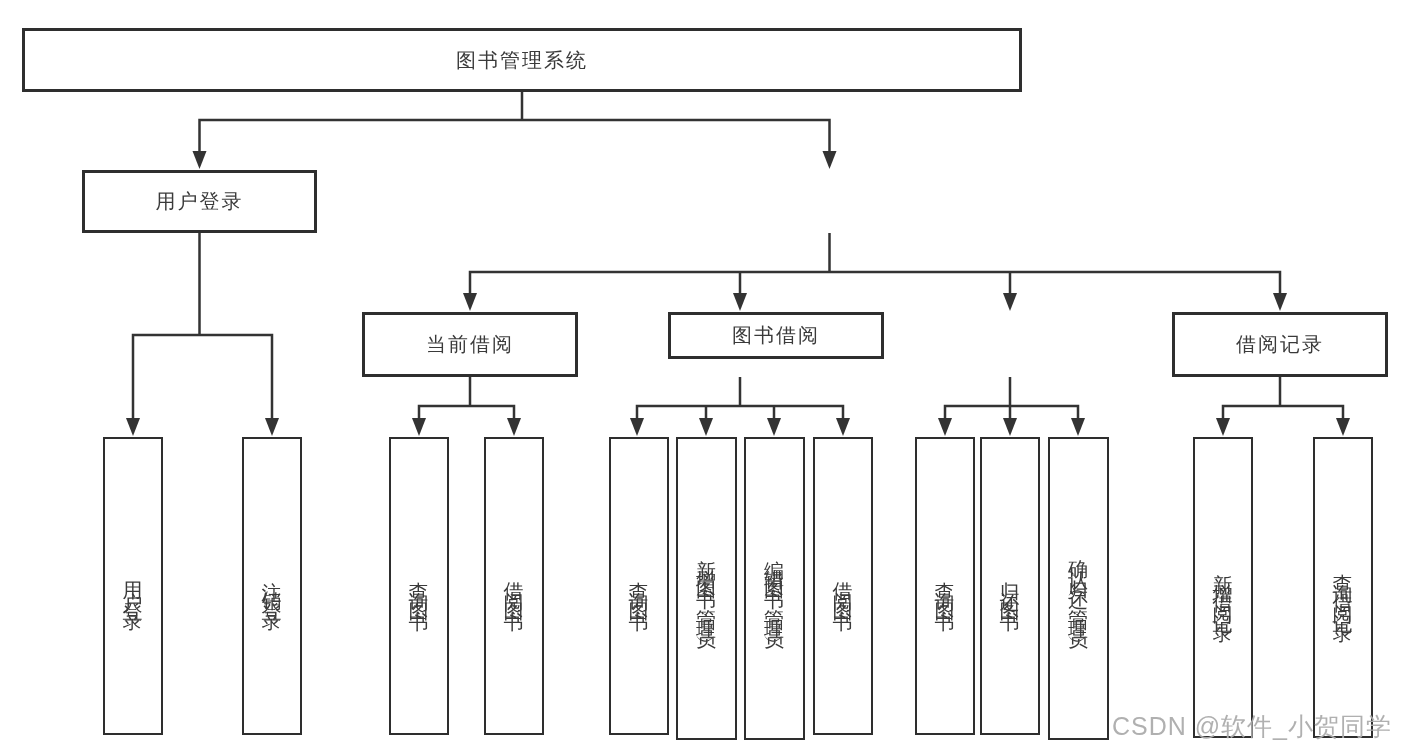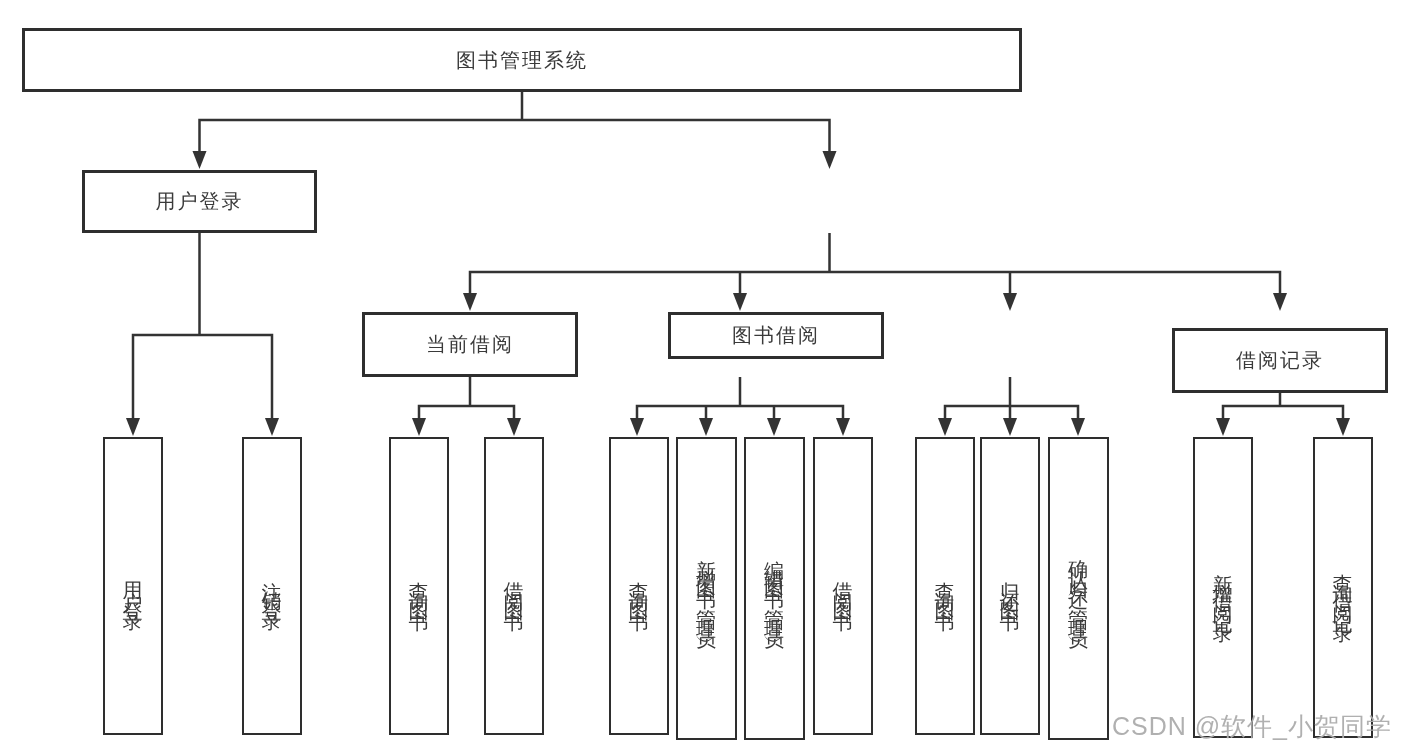--- a/index.html
+++ b/index.html
@@ -92,21 +92,21 @@
       <polygon points="1343,436 1336,418 1350,418"></polygon>
     </g>
   </svg>
 
   <div class="node" style="left:22px; top:28px; width:1000px; height:64px;">图书管理系统</div>
 
   <div class="node" style="left:82px; top:170px; width:235px; height:63px;">用户登录</div>
 
   <div class="node" style="left:362px; top:312px; width:216px; height:65px;">当前借阅</div>
   <div class="node" style="left:632px; top:312px; width:216px; height:47px;margin-left:36px;">图书借阅</div>
-  <div class="node" style="left:1172px; top:312px; width:216px; height:65px;margin-top:16px;">借阅记录</div>
+  <div class="node" style="left:1172px; top:312px; width:216px; height:65px;">借阅记录</div>
 
   <div class="node v" style="left:103px; top:437px; width:60px; height:298px;">用户登录</div>
   <div class="node v" style="left:242px; top:437px; width:60px; height:298px;">注销登录</div>
 
   <div class="node v" style="left:389px; top:437px; width:60px; height:298px;">查询图书</div>
   <div class="node v" style="left:484px; top:437px; width:60px; height:298px;">借阅图书</div>
 
   <div class="node v" style="left:609px; top:437px; width:60px; height:298px;">查询图书</div>
   <div class="node v" style="left:676px; top:437px; width:61px; height:303px;">新增图书（管理员）</div>
   <div class="node v" style="left:744px; top:437px; width:61px; height:303px;">编辑图书（管理员）</div>

